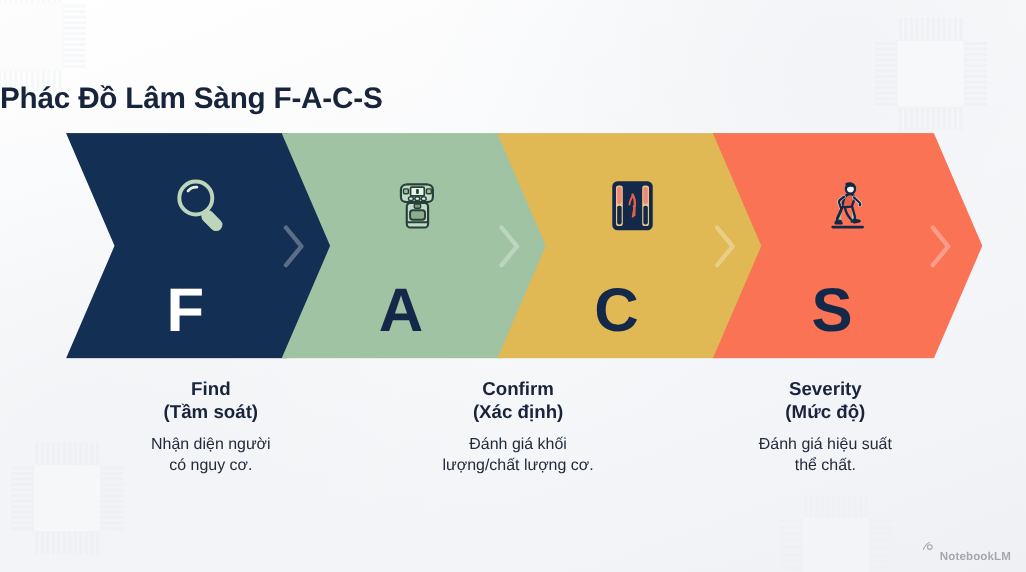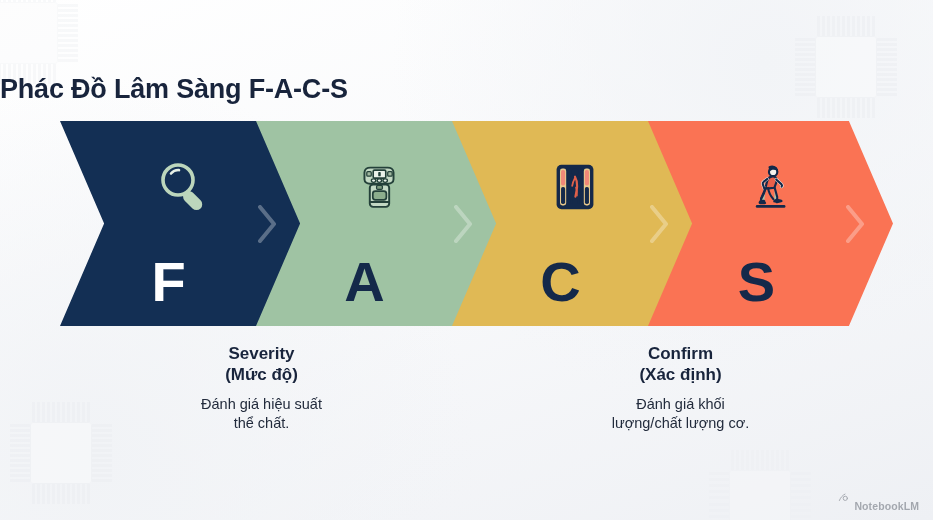--- a/index.html
+++ b/index.html
@@ -507,37 +507,45 @@
       <svg viewBox="0 0 24 48" width="24" height="48" fill="none" stroke="#ffffff" stroke-width="4" stroke-linecap="round" stroke-linejoin="round">
         <polyline points="5,7 19,24 5,41"></polyline>
       </svg>
     </div>
     <div class="chev-letter">S</div>
   </div>
 </div>
 
 <div class="captions">
 
-
+  <div class="caption">
+    <div class="en">Find</div>
+    <div class="vi-title">(Tầm soát)</div>
+    <div class="desc">
+      <span>Nhận diện người</span><br>
+      <span>có nguy cơ.</span>
+    </div>
+  </div>
+
+
+  <div class="caption">
+    <div class="en">Confirm</div>
+    <div class="vi-title">(Xác định)</div>
+    <div class="desc">
+      <span>Đánh giá khối</span><br>
+      <span>lượng/chất lượng cơ.</span>
+    </div>
+  </div>
 
   <div class="caption">
     <div class="en">Severity</div>
     <div class="vi-title">(Mức độ)</div>
     <div class="desc">
       <span>Đánh giá hiệu suất</span><br>
       <span>thể chất.</span>
-    </div>
-  </div>
-
-  <div class="caption">
-    <div class="en">Confirm</div>
-    <div class="vi-title">(Xác định)</div>
-    <div class="desc">
-      <span>Đánh giá khối</span><br>
-      <span>lượng/chất lượng cơ.</span>
     </div>
   </div>
 </div>
 
 <div class="watermark">
   <span>
     <svg viewBox="0 0 16 16" width="11" height="11" fill="none" stroke="#3c434f" stroke-width="1.4" stroke-linecap="round" stroke-linejoin="round">
       <path d="M2 12.4c1.6-4 4.4-7.6 8.2-9.4"></path>
       <circle cx="10.6" cy="9.2" r="3.1"></circle>
     </svg>

